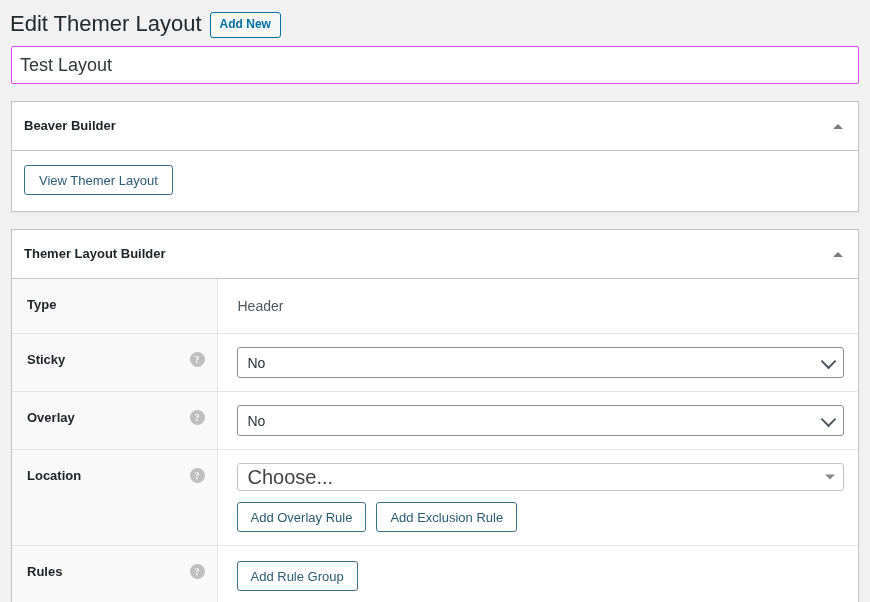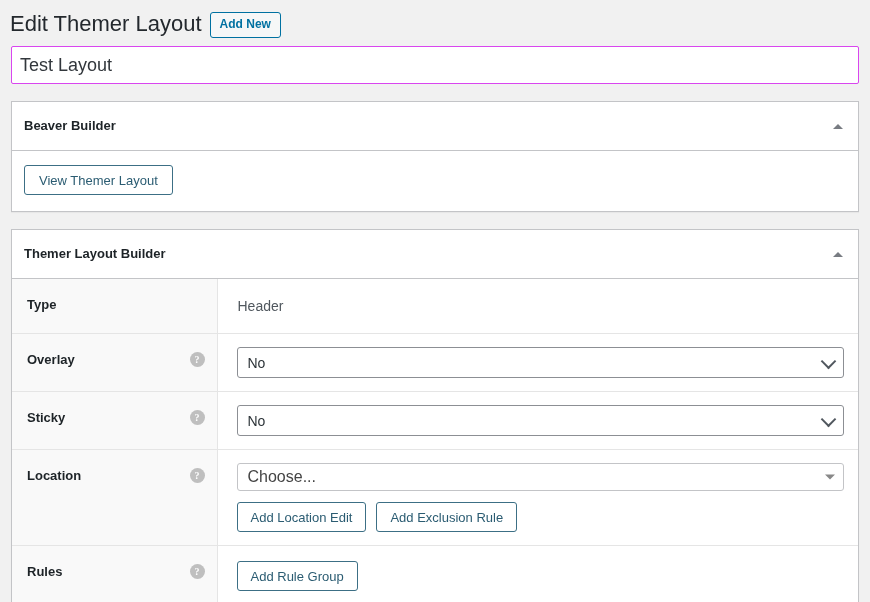--- a/index.html
+++ b/index.html
@@ -244,21 +244,21 @@
     width: 610px;
     max-width: 100%;
     height: 28px;
     border: 1px solid #c3c4c7;
     border-radius: 3px;
     background: #fff;
     display: flex;
     align-items: center;
     padding: 0 10px;
     box-sizing: border-box;
-    font-size: 16px;
+    font-size: 20px;
     color: #444;
     cursor: pointer;
   }
   .select2 .caret {
     position: absolute;
     right: 8px;
     top: 50%;
     transform: translateY(-50%);
     width: 0;
     height: 0;
@@ -329,36 +329,36 @@
           </div>
         </th>
         <td>
           <div class="static-value">Header</div>
         </td>
       </tr>
 
       <tr>
         <th>
           <div class="label-row">
-            <span>Overlay</span>
+            <span>Sticky</span>
             <span class="help-icon">?</span>
           </div>
         </th>
         <td>
           <div class="select-native">
             <span>No</span>
             <i class="chev"></i>
           </div>
         </td>
       </tr>
 
       <tr>
         <th>
           <div class="label-row">
-            <span>Sticky</span>
+            <span>Overlay</span>
             <span class="help-icon">?</span>
           </div>
         </th>
         <td>
           <div class="select-native">
             <span>No</span>
             <i class="chev"></i>
           </div>
         </td>
       </tr>
@@ -369,21 +369,21 @@
             <span>Location</span>
             <span class="help-icon">?</span>
           </div>
         </th>
         <td>
           <div class="select2">
             <span>Choose...</span>
             <i class="caret"></i>
           </div>
           <div class="rule-btns">
-            <button class="btn-rule">Add Location Edit</button>
+            <button class="btn-rule">Add Overlay Rule</button>
             <button class="btn-rule">Add Exclusion Rule</button>
           </div>
         </td>
       </tr>
 
       <tr>
         <th>
           <div class="label-row">
             <span>Rules</span>
             <span class="help-icon">?</span>

